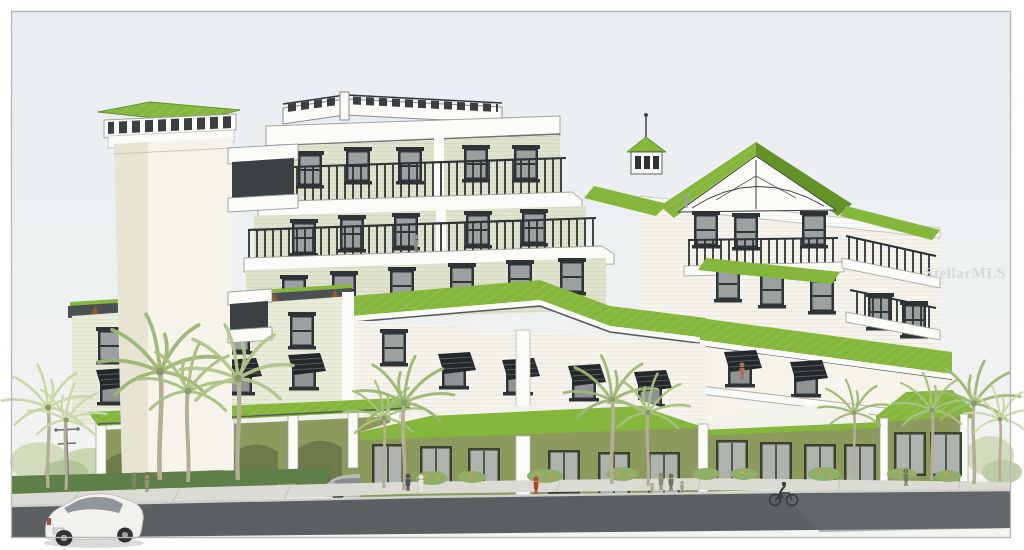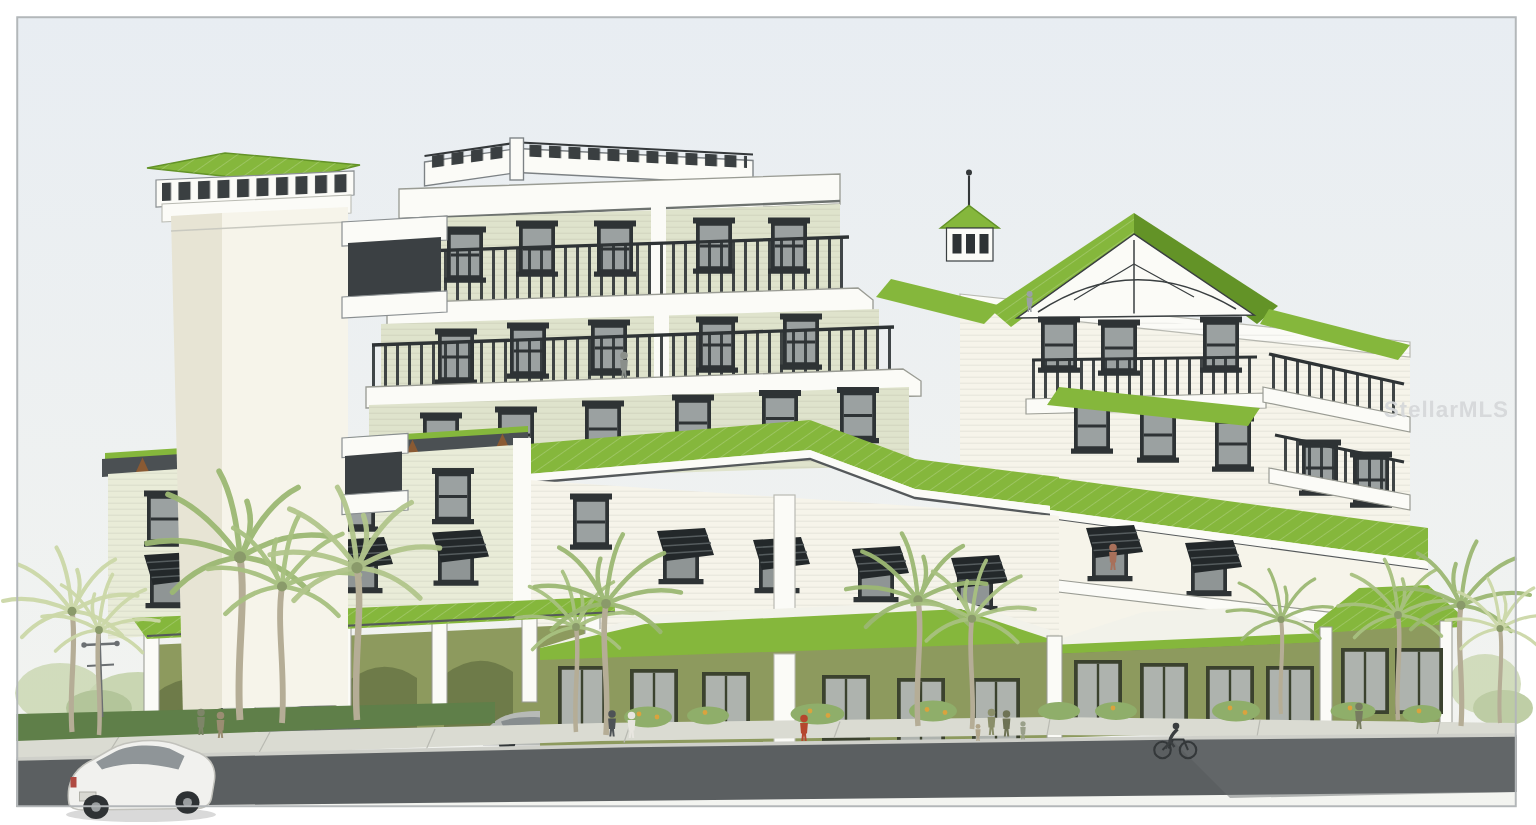--- a/index.html
+++ b/index.html
@@ -10,21 +10,21 @@
     --trim-white:#fbfbf7; --frame-dark:#2e3335; --glass-gray:#9ba1a1;
     --eave-charcoal:#4b5053; --bracket-brown:#8a5a33;
     --road-gray:#5b5f61; --curb-light:#cfd0ca; --sidewalk:#dadbd2;
     --hedge-green:#5f7f49; --bush-green:#8fae6a; --flower-orange:#daa33e;
     --palm-green:#9cb873; --palm-pale:#ccd8a8; --trunk-tan:#b5ad96;
     --car-white:#f1f1ee; --car-gray:#b7bab7; --car-dark:#676c6f;
     --watermark-gray:#d6d8da; --border-gray:#b3b7b9;
   }
   html,body{margin:0;padding:0;background:#ffffff;}
   .stage{position:relative;width:1024px;height:550px;background:#ffffff;overflow:hidden;
-         font-family:Liberation Sans, sans-serif;}
+         font-family:Liberation Serif, serif;}
   svg{display:block}
   .roof{fill:var(--roof-green)} .roofD{fill:var(--roof-green-dark)}
   .cream{fill:var(--wall-cream)} .creamS{fill:var(--wall-cream-shade)}
   .sage{fill:var(--wall-sage)} .siding{fill:var(--wall-siding)}
   .olive{fill:var(--wall-olive)}
   .white{fill:var(--trim-white)} .dark{fill:var(--frame-dark)}
   .eave{fill:var(--eave-charcoal)} .brown{fill:var(--bracket-brown)}
   .road{fill:var(--road-gray)} .walk{fill:var(--sidewalk)} .hedge{fill:var(--hedge-green)}
   .edge{stroke:#3a3f41;stroke-width:1;fill:none}
   .watermark{font-size:15px;letter-spacing:.6px;font-weight:bold;

